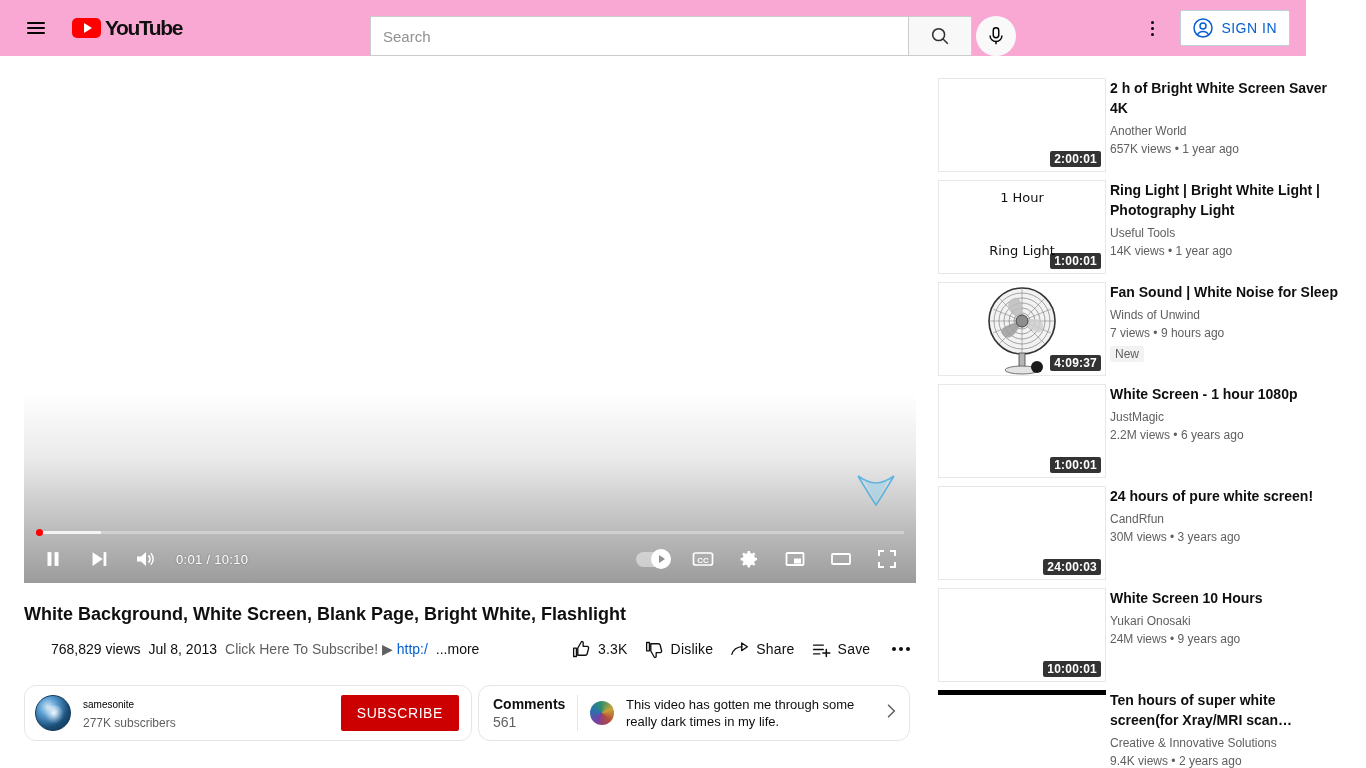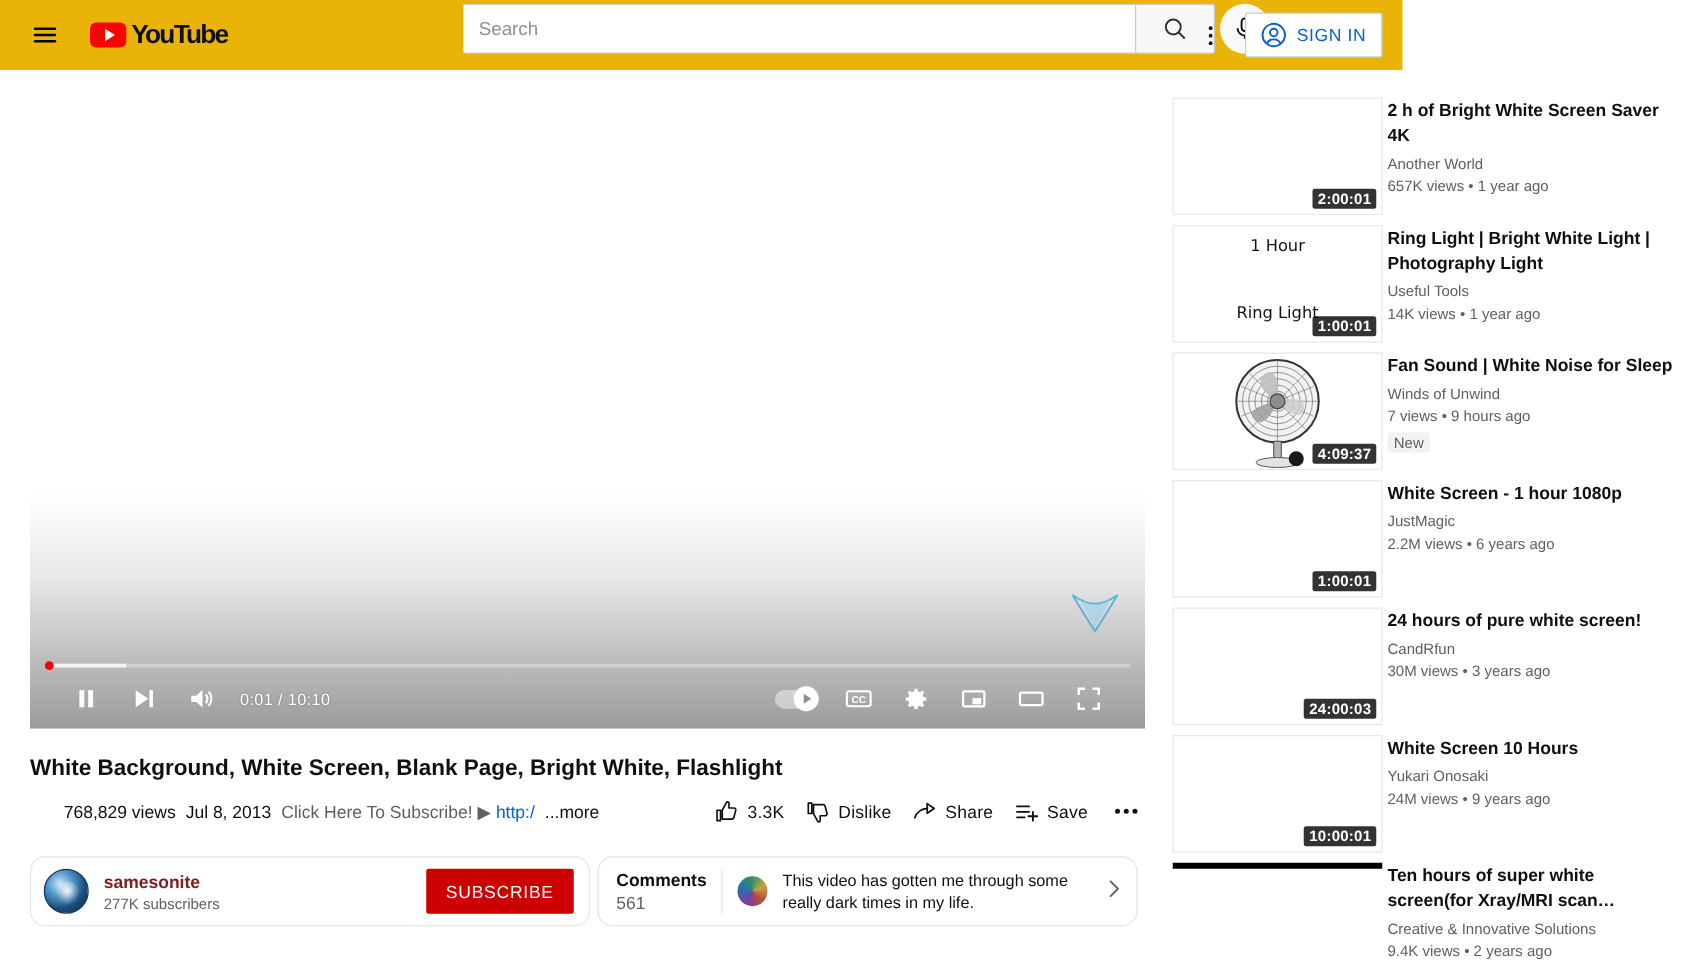--- a/index.html
+++ b/index.html
@@ -8,22 +8,22 @@
     width: 1366px; height: 768px;
     overflow: hidden;
     background: #ffffff;
     font-family: "Liberation Sans", sans-serif;
     color: #0f0f0f;
   }
 
   
   .masthead {
     position: absolute; top: 0; left: 0;
-    width: 1122px; height: 56px;
-    background: #eab308;
+    width: 1306px; height: 56px;
+    background: #f9a8d4;
     display: flex; align-items: center;
     z-index: 20;
   }
   .mh-left { display: flex; align-items: center; padding-left: 16px; }
   .guide-btn {
     width: 40px; height: 40px;
     display: flex; align-items: center; justify-content: center;
     cursor: pointer; border-radius: 50%;
   }
   .guide-btn .bars { width: 18px; }
@@ -49,21 +49,21 @@
     border-left: 8px solid #ffffff;
     margin-left: 2px;
   }
   .yt-logo .wordmark {
     font-size: 21px; font-weight: bold;
     letter-spacing: -1.4px; color: #0f0f0f;
     font-family: "Liberation Sans", sans-serif;
   }
 
   .mh-center {
-    position: absolute; left: 370px; top: 3px;
+    position: absolute; left: 370px; top: 16px;
     display: flex; align-items: center;
   }
   .search-form { display: flex; }
   .search-input-wrap {
     width: 538px; height: 40px;
     border: 1px solid #ccc;
     border-right: none;
     border-radius: 2px 0 0 2px;
     display: flex; align-items: center;
     padding-left: 12px;
@@ -165,21 +165,21 @@
   }
   .progress-scrub {
     position: absolute; left: 0; top: -1px;
     width: 7px; height: 7px; border-radius: 50%; background: #f00;
   }
 
   .ctrl-bar {
     position: absolute; left: 0; right: 0; bottom: 0;
     height: 48px;
     display: flex; align-items: center;
-    padding: 0 22px;
+    padding: 0 6px;
   }
   .ctrl-btn {
     width: 46px; height: 36px;
     display: flex; align-items: center; justify-content: center;
     cursor: pointer;
   }
   .ctrl-spacer { flex: 1; }
   .time-display {
     color: #ffffff; font-size: 13px;
     margin-left: 8px; letter-spacing: .3px;
@@ -269,21 +269,21 @@
     border: 1px solid #11395c;
     position: relative; overflow: hidden;
   }
   .avatar::after {
     content: ""; position: absolute;
     left: 8px; top: 9px; width: 20px; height: 19px;
     background: radial-gradient(ellipse at 50% 40%, rgba(255,255,255,.92) 0%, rgba(255,255,255,.25) 45%, rgba(255,255,255,0) 70%);
     border-radius: 50%;
   }
   .owner-text { margin-left: 12px; flex: 1; }
-  .owner-name { font-size: 14px; font-weight: bold; color: #7f1d1d; line-height: 18px; }
+  .owner-name { font-size: 10px; font-weight: normal; color: #000000; line-height: 18px; }
   .owner-subs { font-size: 12px; color: #606060; line-height: 16px; margin-top: 1px; }
   .subscribe-btn {
     height: 36px; background: #cc0000; color: #fff;
     border-radius: 2px; display: flex; align-items: center; justify-content: center;
     padding: 0 16px; cursor: pointer;
     font-size: 14px; font-weight: 500; letter-spacing: .6px;
     text-transform: uppercase;
   }
 
   .comments-card {

